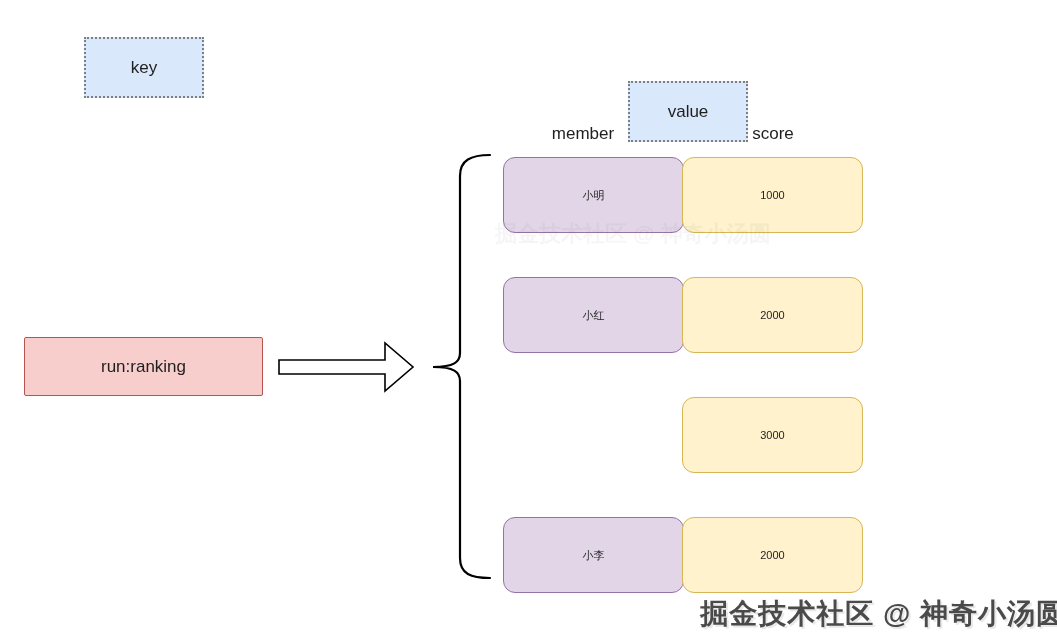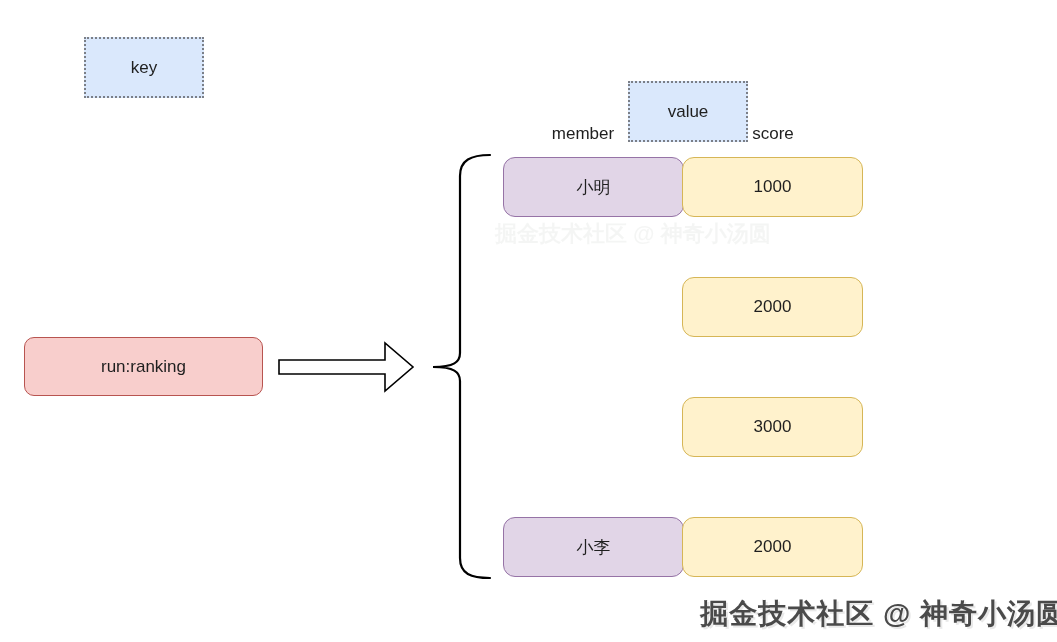--- a/index.html
+++ b/index.html
@@ -22,36 +22,36 @@
     font-size:17px;
   }
   .key-box{left:84px;top:37px;width:120px;height:61px;}
   .value-box{left:628px;top:37px;width:120px;height:61px;margin-top:44px;}
 
   
   .key-node{
     left:24px;top:337px;width:239px;height:59px;
     background:var(--pink_fill,#f8cecc);
     border:1.5px solid var(--pink_stroke,#b85450);
-    border-radius:10px;
+    border-radius:2px;
     font-size:17px;
   }
 
   
   .col-header{
     top:122px;width:160px;height:24px;
     font-weight:normal;font-size:17px;
     text-align:center;line-height:24px;
   }
   .member-header{left:503px;}
   .score-header{left:693px;}
 
   
   .member-box,.score-box{
-    width:181px;height:60px;border-radius:12px;font-size:17px;
+    width:181px;height:76px;border-radius:12px;font-size:11px;
   }
   .member-box{
     left:503px;
     background:var(--purple_fill,#e1d5e7);
     border:1.5px solid var(--purple_stroke,#9673a6);
   }
   .score-box{
     left:682px;
     background:var(--yellow_fill,#fff2cc);
     border:1.5px solid var(--yellow_stroke,#d6b656);
@@ -103,20 +103,23 @@
   <div class="abs col-header member-header">member</div>
   <div class="abs col-header score-header">score</div>
 
   <div class="abs flexc member-box row0">
     <span>小明</span>
   </div>
   <div class="abs flexc score-box row0">
     <span>1000</span>
   </div>
 
+  <div class="abs flexc member-box row1">
+    <span>小红</span>
+  </div>
   <div class="abs flexc score-box row1">
     <span>2000</span>
   </div>
 
   <div class="abs flexc score-box row2">
     <span>3000</span>
   </div>
 
   <div class="abs flexc member-box row3">
     <span>小李</span>

